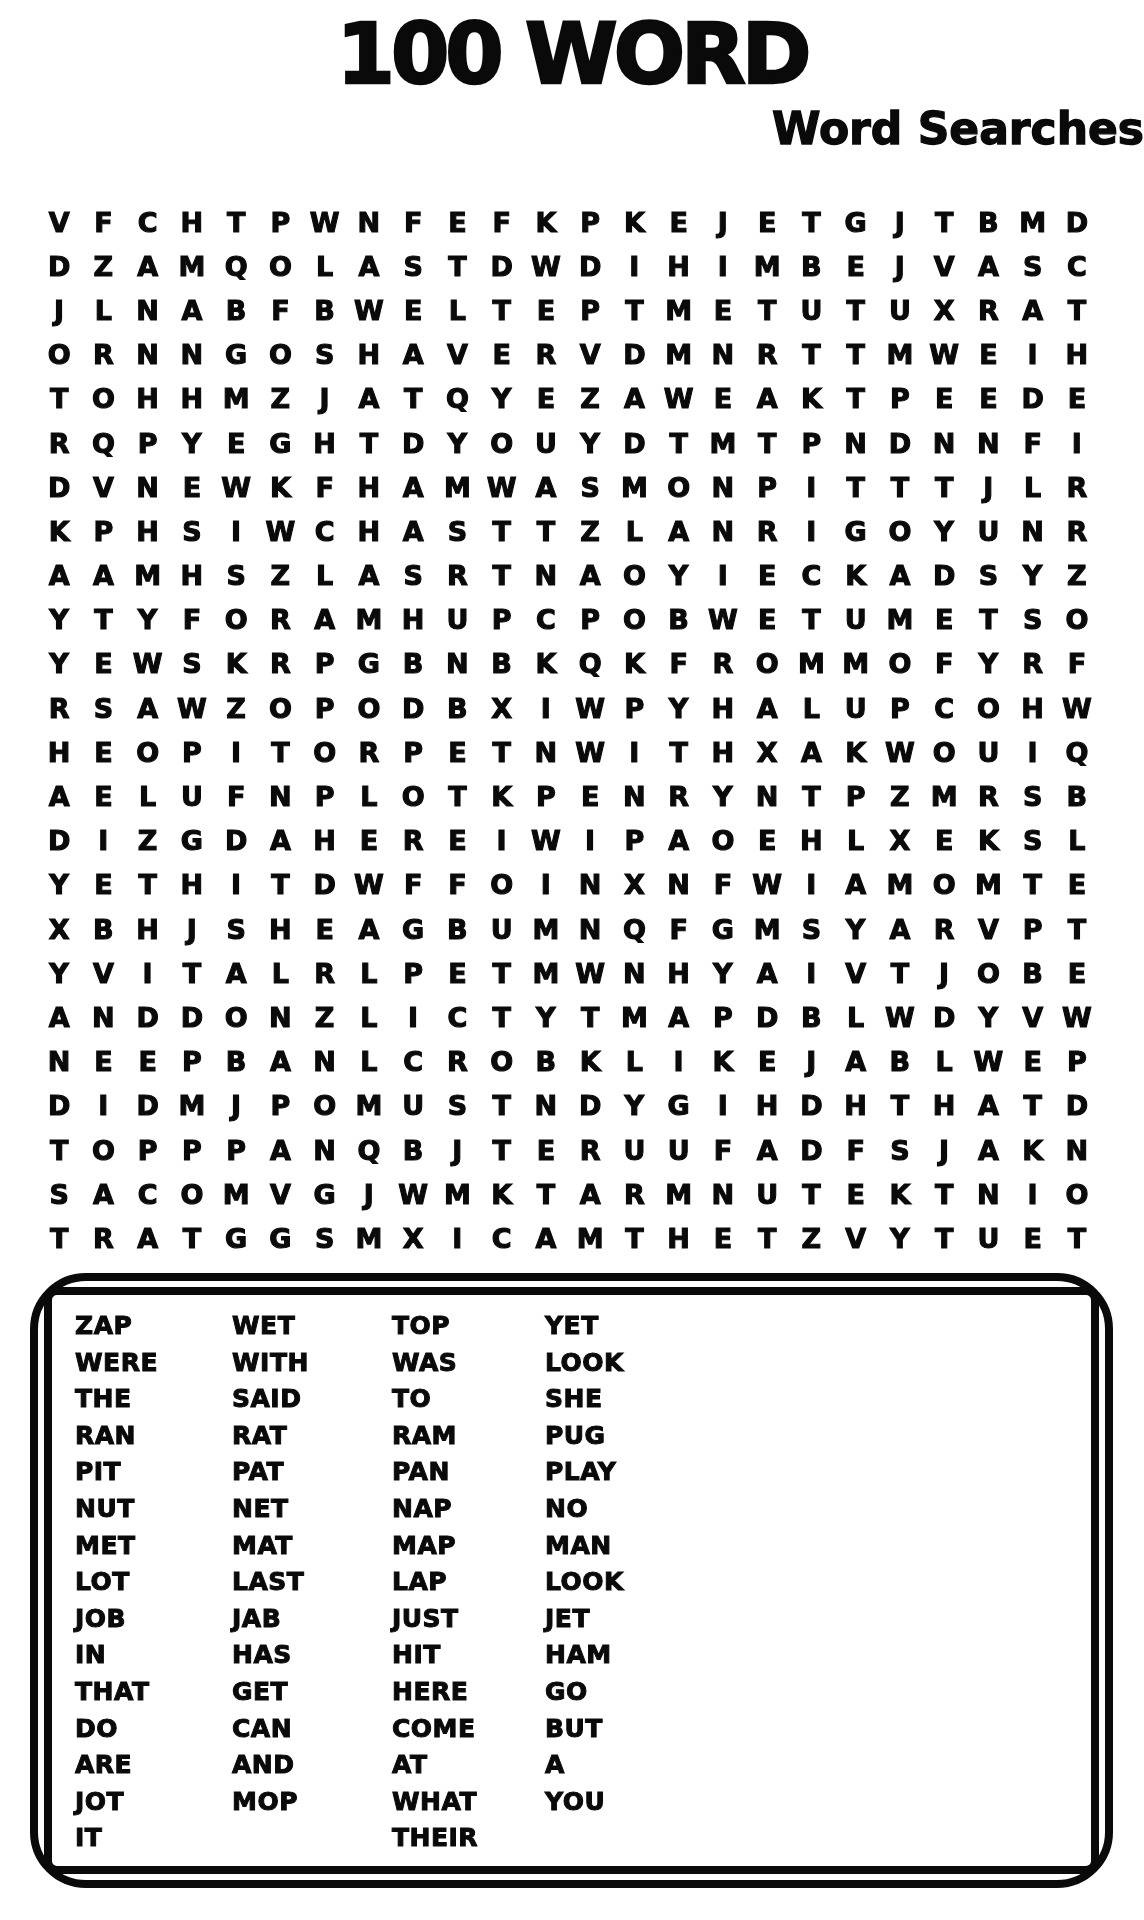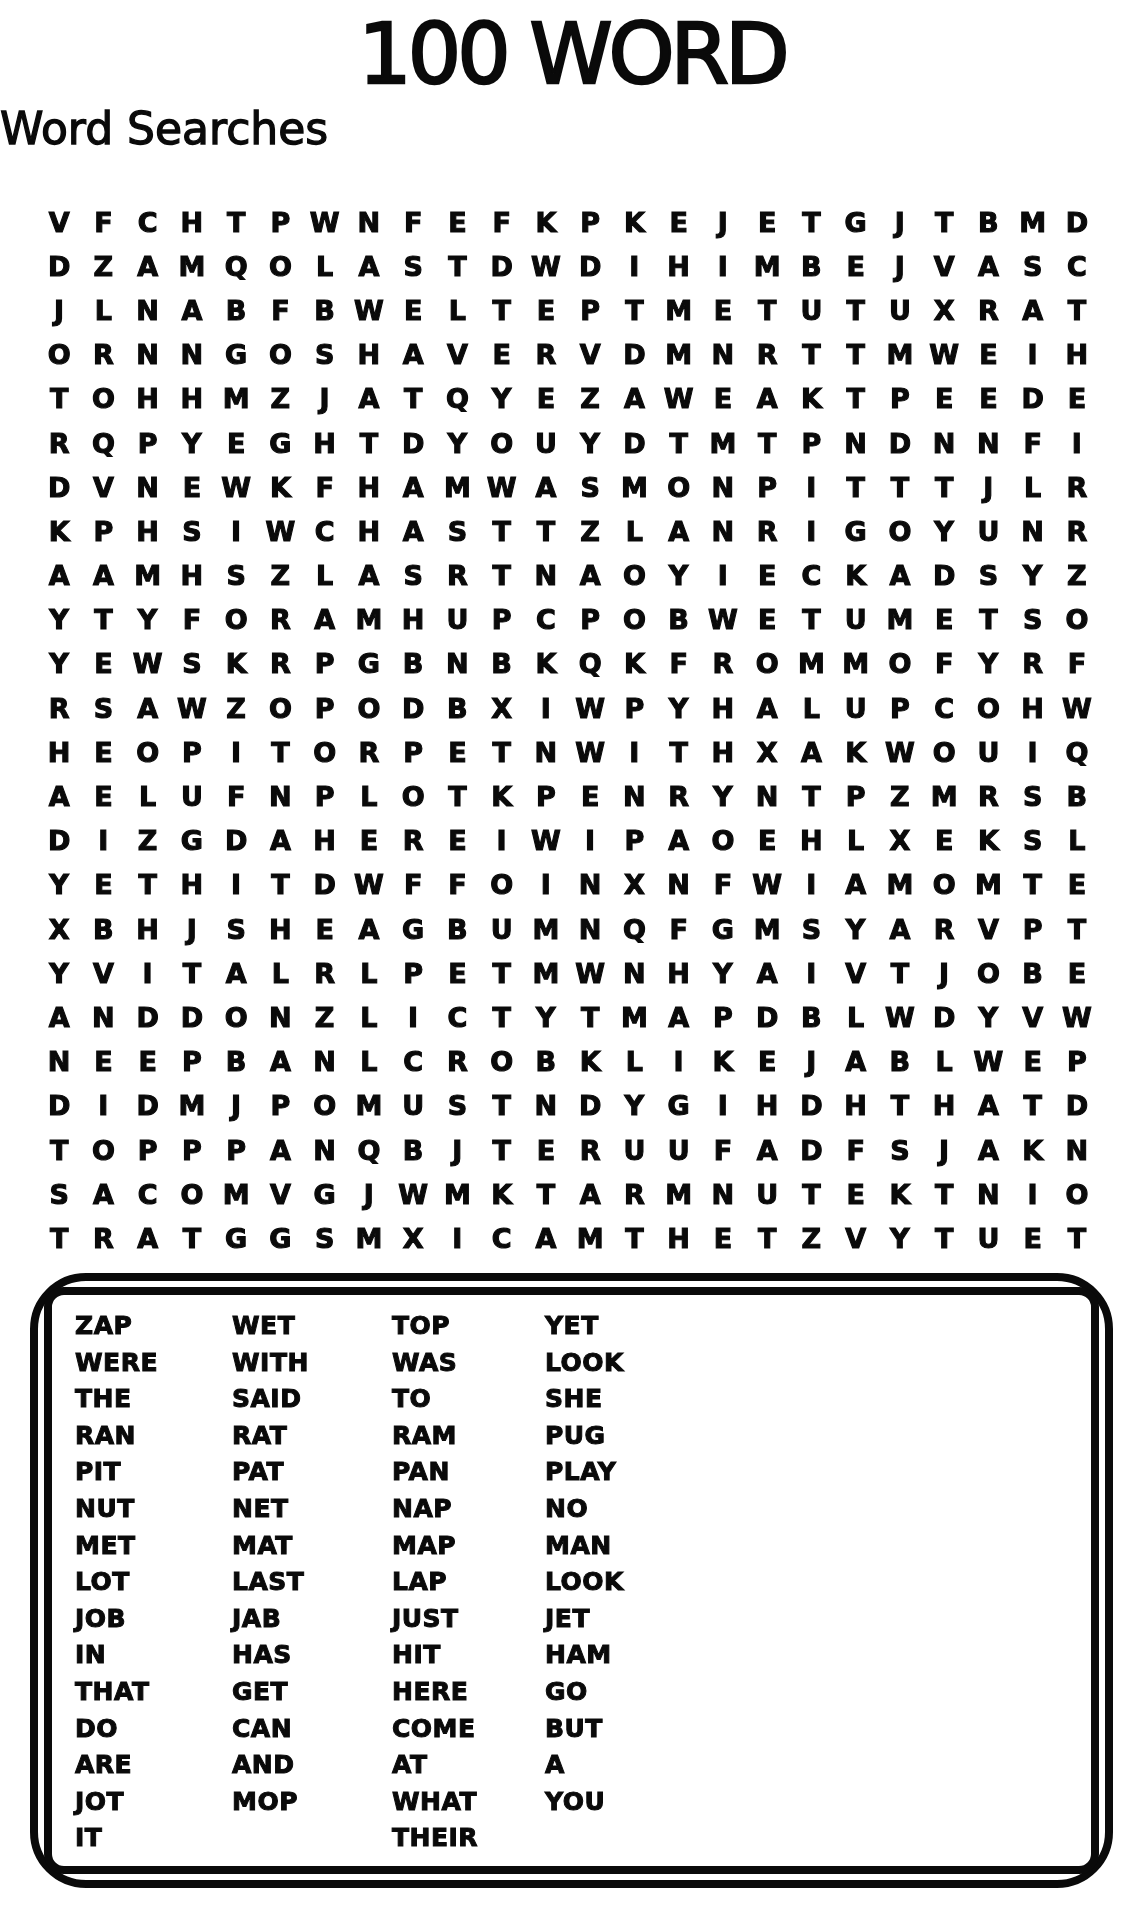--- a/index.html
+++ b/index.html
@@ -3,44 +3,44 @@
 <meta charset="utf-8">
 <style>
   html,body{margin:0;padding:0;}
   body{
     width:1144px;height:1920px;background:#ffffff;color:#0a0a0a;
     font-family:"DejaVu Sans","Liberation Sans",sans-serif;
     position:relative;overflow:hidden;
   }
   .title{
     position:absolute;left:0;right:0;top:10px;text-align:center;
-    font-size:84px;font-weight:normal;letter-spacing:-4px;line-height:1.05;
+    font-size:84px;font-weight:bold;letter-spacing:-4px;line-height:1.05;
     -webkit-text-stroke:2.5px #0a0a0a;white-space:nowrap;
   }
   .subtitle{
-    position:absolute;left:0;right:0;top:103px;text-align:left;
-    font-size:44px;font-weight:normal;letter-spacing:0px;
+    position:absolute;left:0;right:0;top:103px;text-align:right;
+    font-size:44px;font-weight:bold;letter-spacing:0px;
     -webkit-text-stroke:1.3px #0a0a0a;white-space:nowrap;
   }
   .grid{
     position:absolute;left:37px;top:200px;
     display:grid;grid-template-columns:repeat(24,44.25px);grid-auto-rows:44.2px;
   }
   .cell{
     display:flex;align-items:center;justify-content:center;
     font-size:27px;font-weight:bold;-webkit-text-stroke:1.1px #0a0a0a;
   }
   .wordbox{
     position:absolute;left:30px;top:1273px;width:1083px;height:615px;
     box-sizing:border-box;border:8px solid #0a0a0a;border-radius:56px;
     padding:6px;
   }
   .wordbox-inner{
     width:100%;height:100%;box-sizing:border-box;
-    border:8px solid #0a0a0a;border-radius:20px;
+    border:8px solid #0a0a0a;border-radius:13px;
     padding:13px 8px 0 23px;overflow:hidden;
   }
   .word-list{
     display:grid;
     grid-template-columns:157px 160px 153px 152px 158px 152px 1fr;
   }
   .word{
     line-height:36.6px;font-size:25px;font-weight:bold;
     letter-spacing:0.5px;-webkit-text-stroke:1px #0a0a0a;
     white-space:nowrap;

